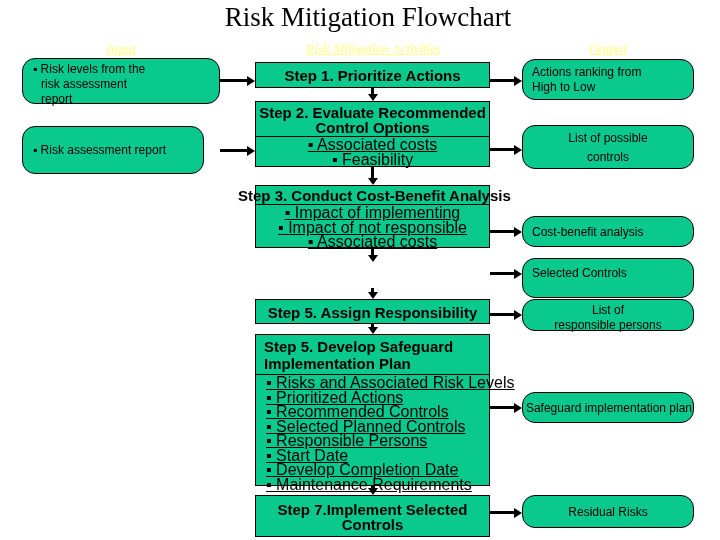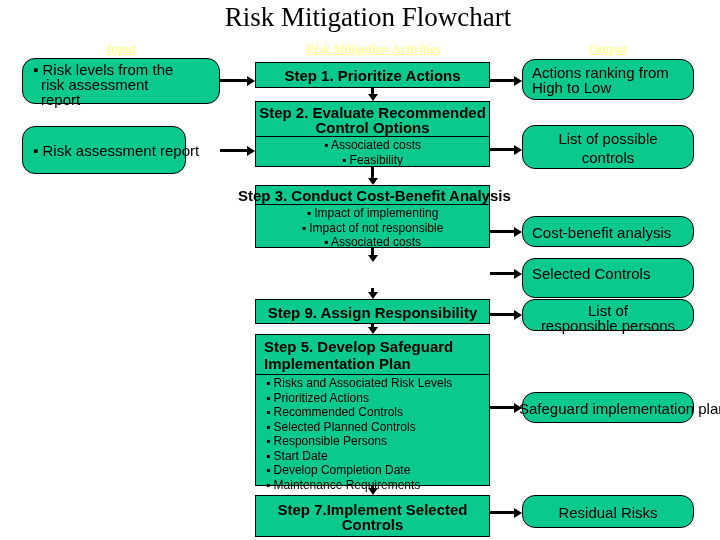--- a/index.html
+++ b/index.html
@@ -74,34 +74,35 @@
 
   .divider {
     position: absolute;
     left: 0;
     width: 100%;
     height: 0;
     border-top: 1px solid #000000;
   }
 
   .bullets {
-    font-size: 12px;
+    font-size: 16px;
     line-height: 14.5px;
     text-align: center;
     white-space: nowrap;
+    text-decoration: underline;
   }
   .bullets.left {
     text-align: left;
   }
   .bullets div {
     white-space: nowrap;
   }
 
   .plain {
-    font-size: 15px;
+    font-size: 12px;
     line-height: 15px;
     text-align: left;
     color: #000000;
     white-space: nowrap;
   }
   .plain.center {
     text-align: center;
   }
 
   
@@ -150,21 +151,21 @@
   <div class="col-head" style="left:515px; top:41px; width:170px;">Output</div>
 
   <div class="box rounded" style="left:14px; top:58px; width:198px; height:46px;">
     <div class="plain" style="position:absolute; left:10px; top:3px;">
       <div>▪ Risk levels from the</div>
       <div style="padding-left:8px;">risk assessment</div>
       <div style="padding-left:8px;">report</div>
     </div>
   </div>
 
-  <div class="box rounded" style="left:14px; top:126px; width:164px; height:48px;">
+  <div class="box rounded" style="left:14px; top:126px; width:182px; height:48px;">
     <div class="plain" style="position:absolute; left:10px; top:16px;">
       <div>▪ Risk assessment report</div>
     </div>
   </div>
 
   <div class="box sq" style="left:247px; top:62px; width:235px; height:26px;">
     <div class="box-title" style="position:absolute; left:0; top:5px; width:100%;">Step 1. Prioritize Actions</div>
   </div>
 
   <div class="box sq" style="left:247px; top:101px; width:235px; height:66px;">
@@ -182,21 +183,21 @@
     <div class="divider" style="top:18px;"></div>
     <div class="bullets" style="position:absolute; left:0; top:20px; width:100%;">
       <div>▪ Impact of implementing</div>
       <div>▪ Impact of not responsible</div>
       <div>▪ Associated costs</div>
     </div>
   </div>
 
 
   <div class="box sq" style="left:247px; top:299px; width:235px; height:25px;">
-    <div class="box-title" style="position:absolute; left:0; top:5px; width:100%;">Step 9. Assign Responsibility</div>
+    <div class="box-title" style="position:absolute; left:0; top:5px; width:100%;">Step 5. Assign Responsibility</div>
   </div>
 
   <div class="box sq" style="left:247px; top:334px; width:235px; height:152px;">
     <div class="box-title left" style="position:absolute; left:8px; top:4px; width:220px;">Step 5. Develop Safeguard</div>
     <div class="box-title left" style="position:absolute; left:8px; top:21px; width:220px;">Implementation Plan</div>
     <div class="divider" style="top:39px;"></div>
     <div class="bullets left" style="position:absolute; left:10px; top:41px; width:225px;">
       <div>▪ Risks and Associated Risk Levels</div>
       <div>▪ Prioritized Actions</div>
       <div>▪ Recommended Controls</div>

